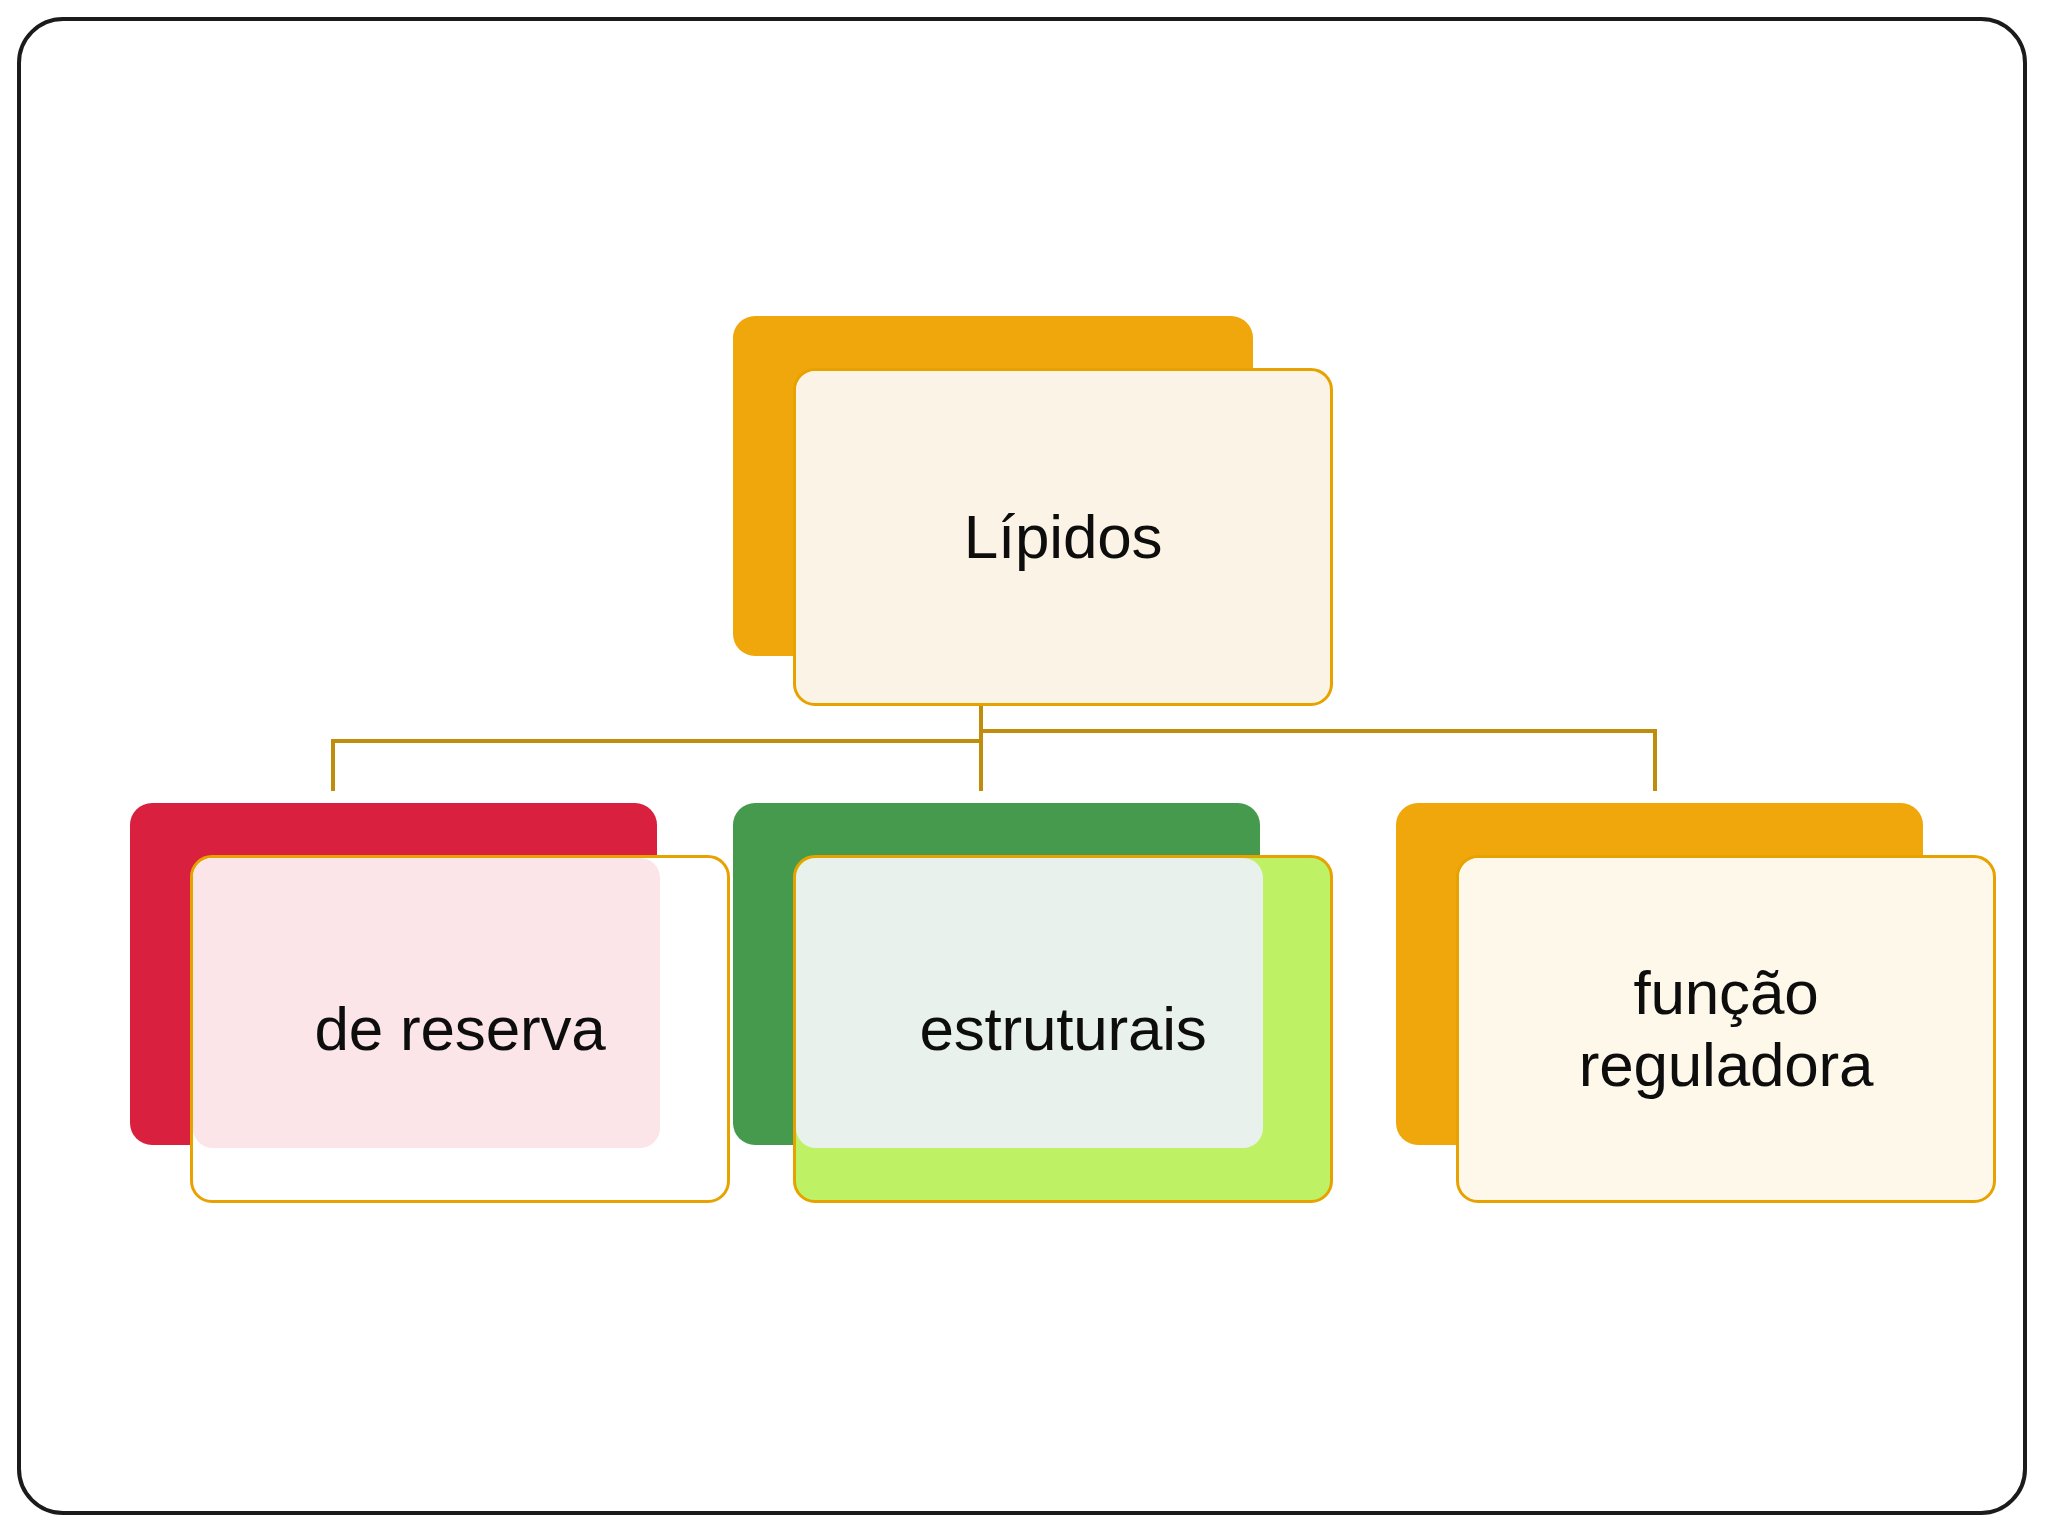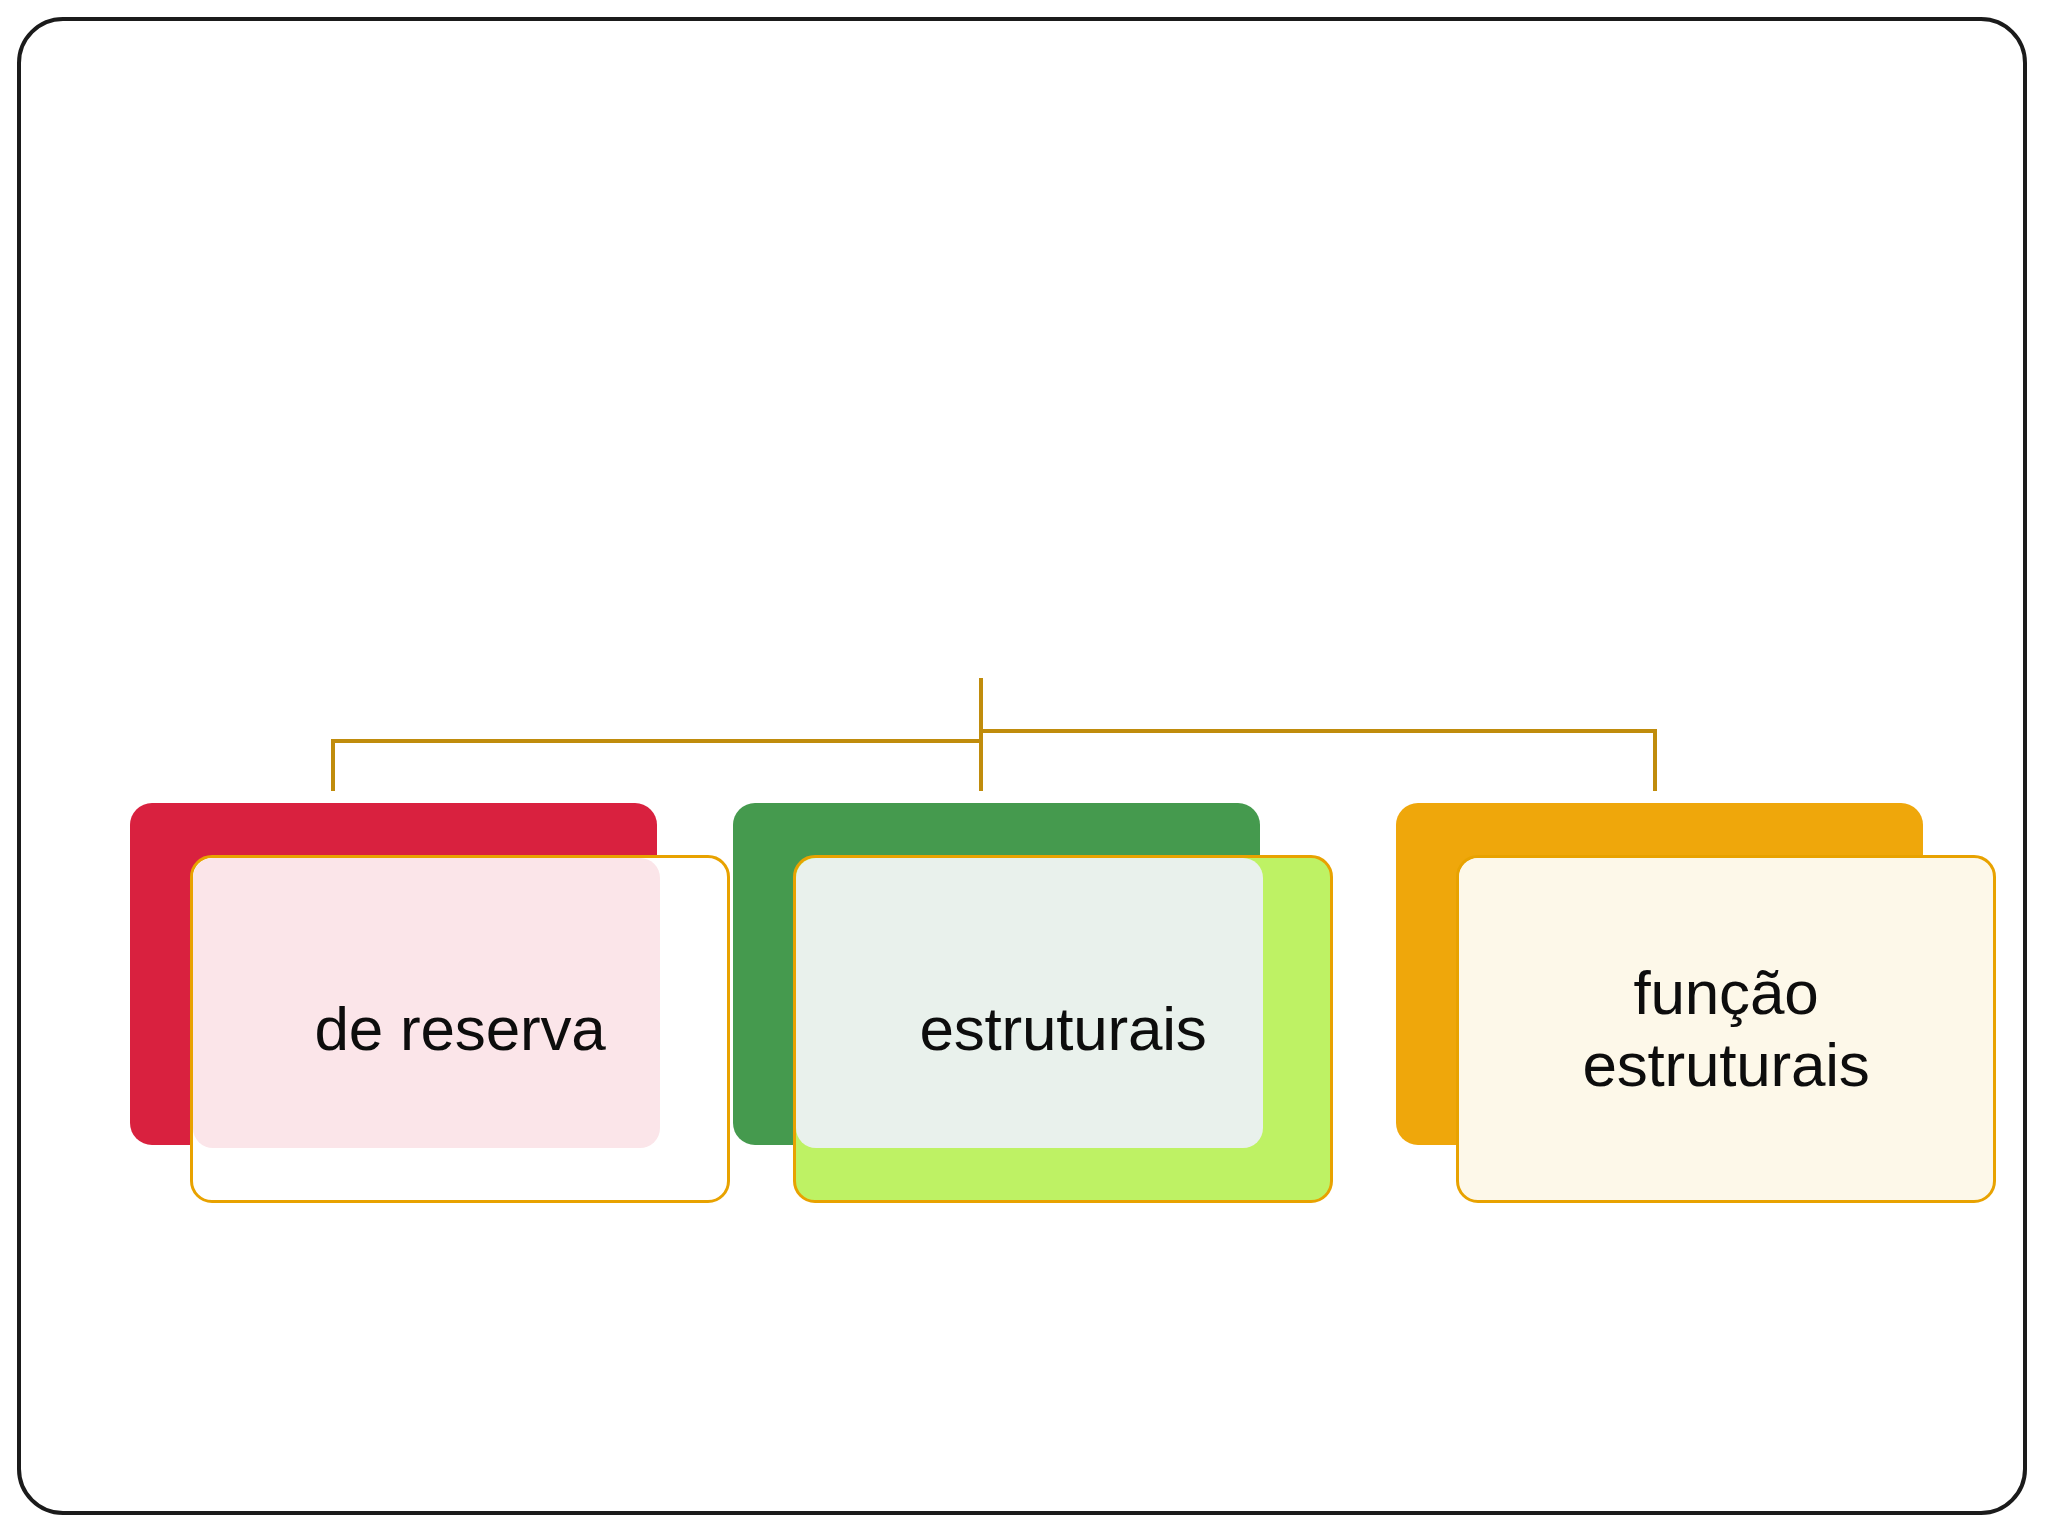--- a/index.html
+++ b/index.html
@@ -127,20 +127,29 @@
     <div class="connector conn-h" style="left:310px; top:718px; width:652px;"></div>
 
     <div class="connector conn-h" style="left:958px; top:708px; width:678px;"></div>
 
     <div class="connector conn-v" style="left:310px; top:718px; height:52px;"></div>
 
     <div class="connector conn-v" style="left:958px; top:718px; height:52px;"></div>
 
     <div class="connector conn-v" style="left:1632px; top:708px; height:62px;"></div>
 
+    <div class="node" id="node-root">
+      <div class="node-solid"></div>
+      <div class="node-card">
+        <div class="node-card-fill"></div>
+        <div class="node-card-inner">
+          <span class="node-label">Lípidos</span>
+        </div>
+      </div>
+    </div>
 
     <div class="node" id="node-reserve">
       <div class="node-solid"></div>
       <div class="node-card">
         <div class="node-card-fill"></div>
         <div class="node-card-inner">
           <span class="node-label">de reserva</span>
         </div>
       </div>
     </div>
@@ -154,19 +163,19 @@
         </div>
       </div>
     </div>
 
     <div class="node" id="node-regulatory">
       <div class="node-solid"></div>
       <div class="node-card">
         <div class="node-card-fill"></div>
         <div class="node-card-inner">
           <span class="node-label">função
-estruturais</span>
+reguladora</span>
         </div>
       </div>
     </div>
 
   </div>
 </div>
 
 </body></html>

